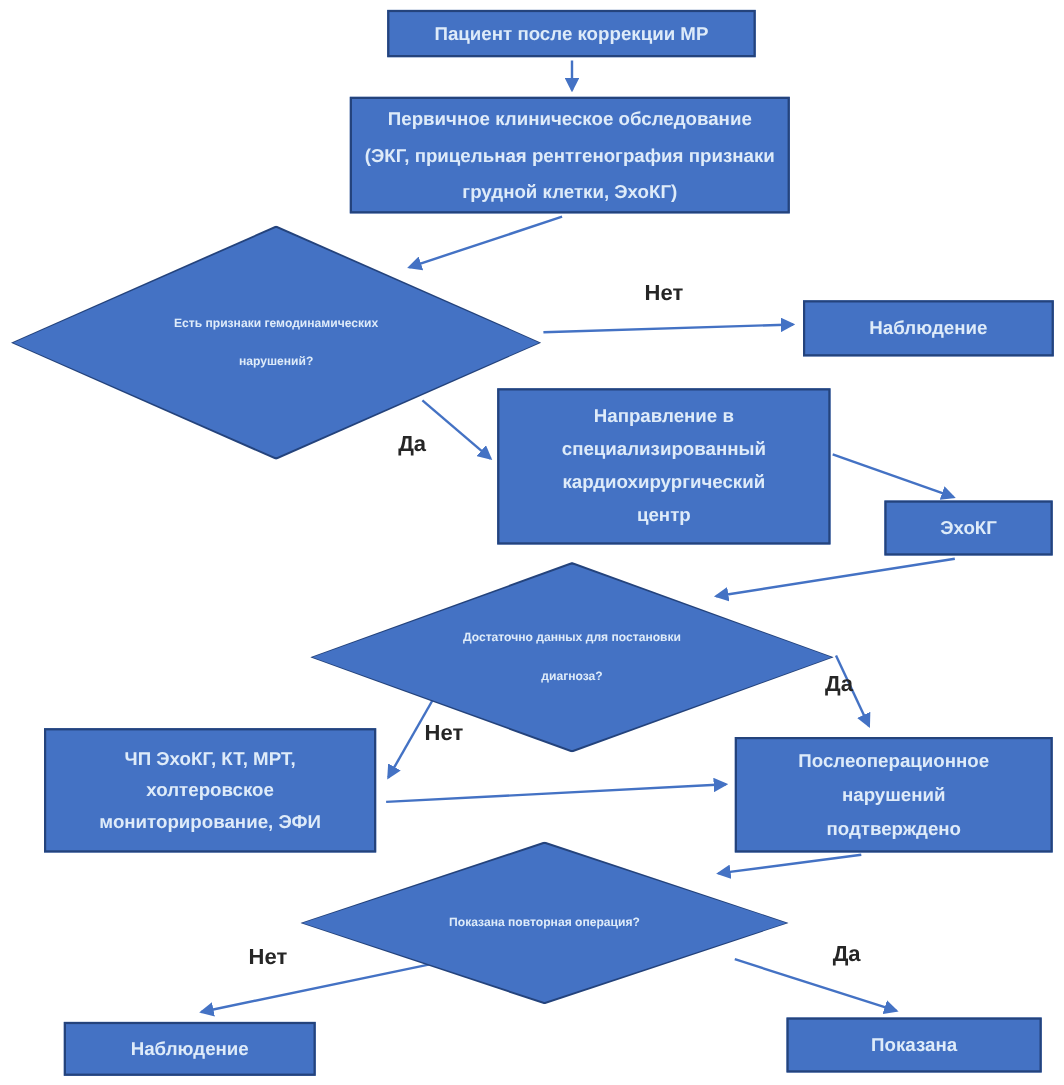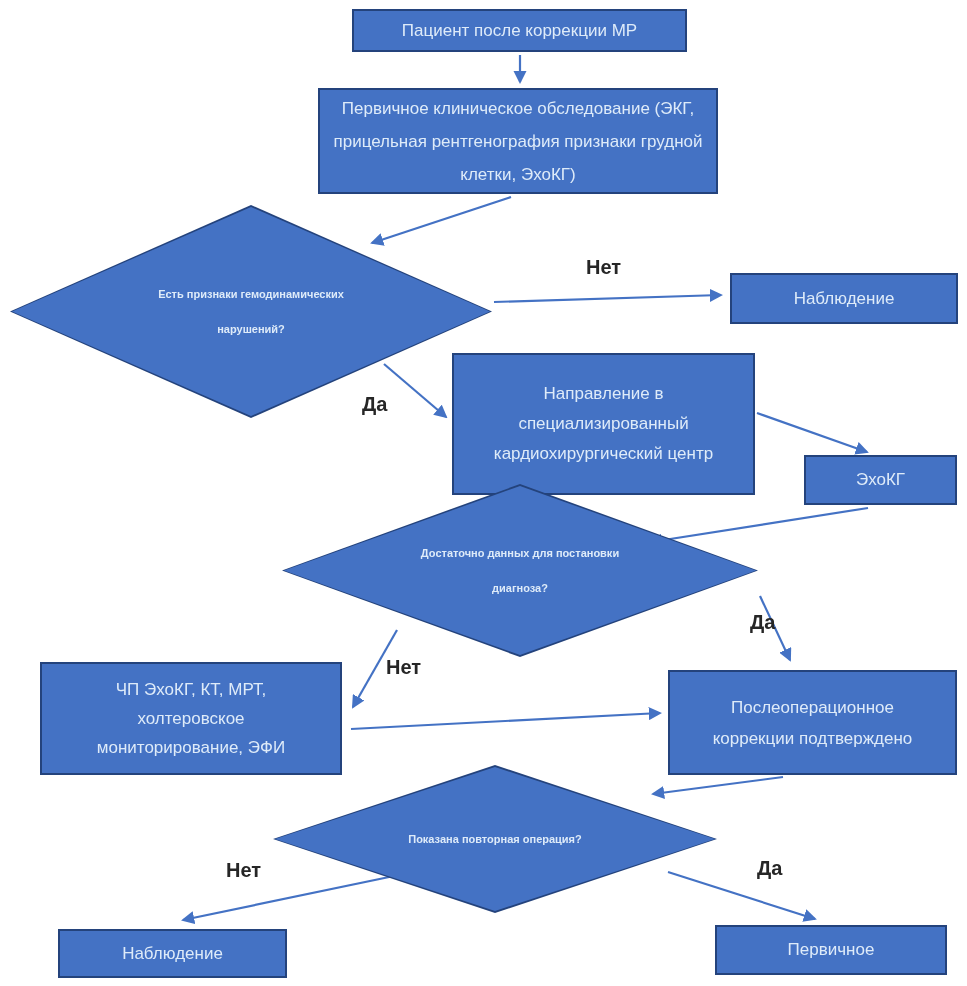--- a/index.html
+++ b/index.html
@@ -27,21 +27,21 @@
     pointer-events: none;
   }
   .edge { stroke: var(--arrow); stroke-width: 2.2; fill: none; }
   #arrowhead path { fill: var(--arrow); }
 
   .box {
     position: absolute;
     background: var(--node-fill);
     border: 2px solid var(--node-border);
     color: var(--node-text);
-    font-weight: 400;
+    font-weight: 700;
     font-size: 17px;
     display: flex;
     align-items: center;
     justify-content: center;
     text-align: center;
   }
   .box .nl { display: block; width: 100%; }
 
   .diamond { position: absolute; }
   .d-border, .d-fill {
@@ -116,50 +116,50 @@
   </div>
 
   <div class="box" style="left:804px; top:455px; width:153px; height:50px;">
     <span class="nl">ЭхоКГ</span>
   </div>
 
   <div class="box" style="left:452px; top:353px; width:303px; height:142px; line-height:30px; padding:0 38px;">
     <span class="nl">Направление в специализированный кардиохирургический центр</span>
   </div>
 
-  <div class="diamond" style="left:282px; top:484px; width:476px; height:173px;">
+  <div class="diamond" style="left:282px; top:511px; width:476px; height:173px;">
     <div class="d-border"></div>
     <div class="d-fill"></div>
     <div class="d-label" style="padding:0 118px;">
       <span>Достаточно данных для постановки диагноза?</span>
     </div>
   </div>
 
   <div class="box" style="left:40px; top:662px; width:302px; height:113px; line-height:29px; padding:15px 40px;">
     <span class="nl">ЧП ЭхоКГ, КТ, МРТ, холтеровское мониторирование, ЭФИ</span>
   </div>
 
   <div class="box" style="left:668px; top:670px; width:289px; height:105px; line-height:31px; padding:0 42px;">
-    <span class="nl">Послеоперационное коррекции подтверждено</span>
+    <span class="nl">Послеоперационное нарушений подтверждено</span>
   </div>
 
   <div class="diamond" style="left:273px; top:765px; width:444px; height:148px;">
     <div class="d-border"></div>
     <div class="d-fill"></div>
     <div class="d-label" style="padding:0 118px;">
       <span>Показана повторная операция?</span>
     </div>
   </div>
 
   <div class="box" style="left:58px; top:929px; width:229px; height:49px;">
     <span class="nl">Наблюдение</span>
   </div>
 
   <div class="box" style="left:715px; top:925px; width:232px; height:50px;">
-    <span class="nl">Первичное</span>
+    <span class="nl">Показана</span>
   </div>
 
   <div class="edge-label" style="left:586px; top:256px;">Нет</div>
   <div class="edge-label" style="left:362px; top:393px;">Да</div>
   <div class="edge-label" style="left:386px; top:656px;">Нет</div>
   <div class="edge-label" style="left:750px; top:611px;">Да</div>
   <div class="edge-label" style="left:226px; top:859px;">Нет</div>
   <div class="edge-label" style="left:757px; top:857px;">Да</div>
 
 </div>

